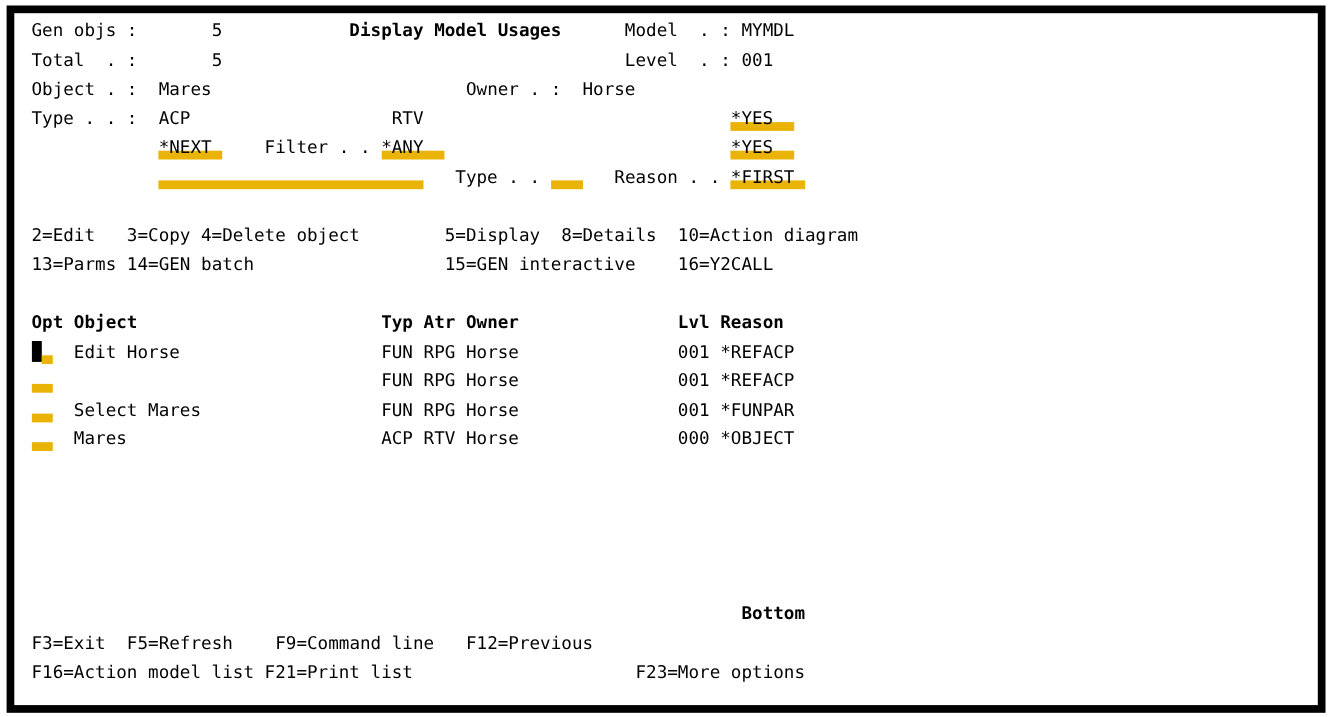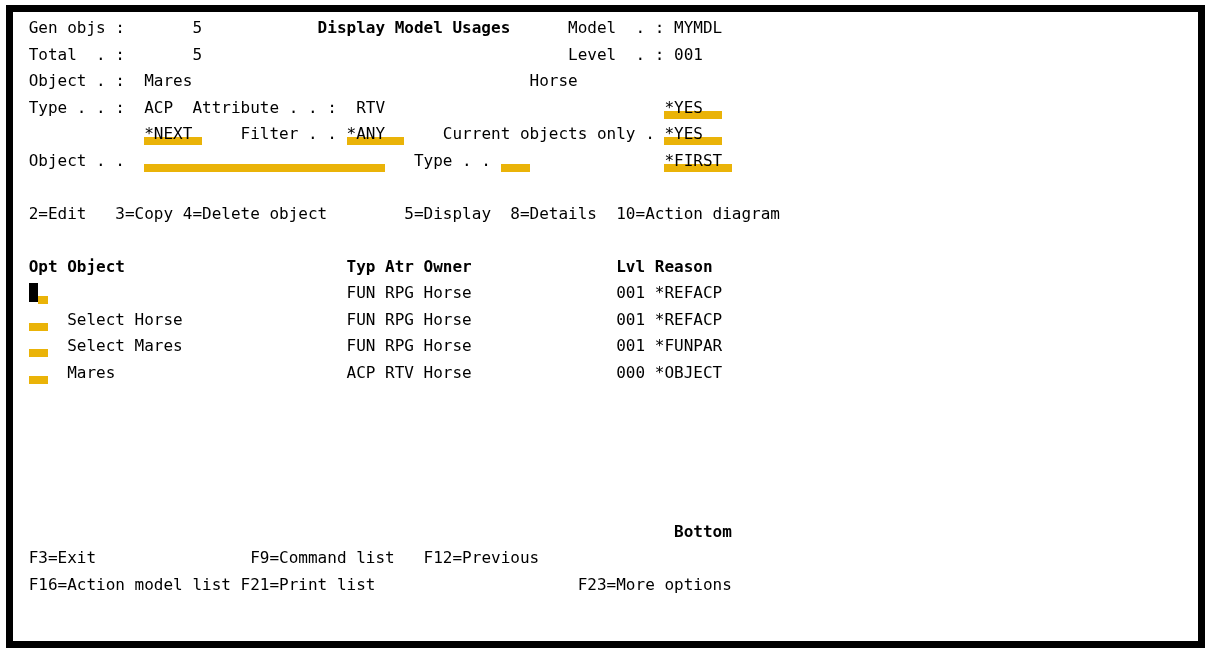--- a/index.html
+++ b/index.html
@@ -27,84 +27,89 @@
   <div class="line">
     <span class="seg" style="--col:1">Total  . :</span>
     <span class="seg" style="--col:18">5</span>
     <span class="seg" style="--col:57">Level  . :</span>
     <span class="seg" style="--col:68">001</span>
   </div>
 
   <div class="line">
     <span class="seg" style="--col:1">Object . :</span>
     <span class="seg" style="--col:13">Mares</span>
+    <span class="seg" style="--col:42">Owner . :</span>
     <span class="seg" style="--col:53">Horse</span>
   </div>
 
   <div class="line">
     <span class="seg" style="--col:1">Type . . :</span>
     <span class="seg" style="--col:13">ACP</span>
-    <span class="seg" style="--col:18">Attribute . . :</span>
     <span class="seg" style="--col:35">RTV</span>
     <span class="seg field" style="--col:67;--w:6">*YES</span>
   </div>
 
   <div class="line">
     <span class="seg field" style="--col:13;--w:6">*NEXT</span>
     <span class="seg" style="--col:23">Filter . .</span>
     <span class="seg field" style="--col:34;--w:6">*ANY</span>
-    <span class="seg" style="--col:44">Current objects only .</span>
     <span class="seg field" style="--col:67;--w:6">*YES</span>
   </div>
 
   <div class="line">
-    <span class="seg" style="--col:1">Object . .</span>
     <span class="seg field" style="--col:13;--w:25"></span>
     <span class="seg" style="--col:41">Type . .</span>
     <span class="seg field" style="--col:50;--w:3"></span>
+    <span class="seg" style="--col:56">Reason . .</span>
     <span class="seg field" style="--col:67;--w:7">*FIRST</span>
   </div>
 
   <div class="line"></div>
 
   <div class="line">
     <span class="seg" style="--col:1">2=Edit</span>
     <span class="seg" style="--col:10">3=Copy</span>
     <span class="seg" style="--col:17">4=Delete object</span>
     <span class="seg" style="--col:40">5=Display</span>
     <span class="seg" style="--col:51">8=Details</span>
     <span class="seg" style="--col:62">10=Action diagram</span>
   </div>
 
+  <div class="line">
+    <span class="seg" style="--col:1">13=Parms</span>
+    <span class="seg" style="--col:10">14=GEN batch</span>
+    <span class="seg" style="--col:40">15=GEN interactive</span>
+    <span class="seg" style="--col:62">16=Y2CALL</span>
+  </div>
 
   <div class="line"></div>
 
   <div class="line">
     <span class="seg b" style="--col:1">Opt</span>
     <span class="seg b" style="--col:5">Object</span>
     <span class="seg b" style="--col:34">Typ</span>
     <span class="seg b" style="--col:38">Atr</span>
     <span class="seg b" style="--col:42">Owner</span>
     <span class="seg b" style="--col:62">Lvl</span>
     <span class="seg b" style="--col:66">Reason</span>
   </div>
 
   <div class="line">
     <span class="cursor" style="--col:1"></span>
     <span class="seg field" style="--col:2;--w:1"></span>
+    <span class="seg" style="--col:5">Edit Horse</span>
     <span class="seg" style="--col:34">FUN</span>
     <span class="seg" style="--col:38">RPG</span>
     <span class="seg" style="--col:42">Horse</span>
     <span class="seg" style="--col:62">001</span>
     <span class="seg" style="--col:66">*REFACP</span>
   </div>
 
   <div class="line">
     <span class="seg field" style="--col:1;--w:2"></span>
-    <span class="seg" style="--col:5">Select Horse</span>
     <span class="seg" style="--col:34">FUN</span>
     <span class="seg" style="--col:38">RPG</span>
     <span class="seg" style="--col:42">Horse</span>
     <span class="seg" style="--col:62">001</span>
     <span class="seg" style="--col:66">*REFACP</span>
   </div>
 
   <div class="line">
     <span class="seg field" style="--col:1;--w:2"></span>
     <span class="seg" style="--col:5">Select Mares</span>
@@ -130,21 +135,22 @@
   <div class="line"></div>
   <div class="line"></div>
   <div class="line"></div>
 
   <div class="line">
     <span class="seg b" style="--col:68">Bottom</span>
   </div>
 
   <div class="line">
     <span class="seg" style="--col:1">F3=Exit</span>
-    <span class="seg" style="--col:24">F9=Command list</span>
+    <span class="seg" style="--col:10">F5=Refresh</span>
+    <span class="seg" style="--col:24">F9=Command line</span>
     <span class="seg" style="--col:42">F12=Previous</span>
   </div>
 
   <div class="line">
     <span class="seg" style="--col:1">F16=Action model list</span>
     <span class="seg" style="--col:23">F21=Print list</span>
     <span class="seg" style="--col:58">F23=More options</span>
   </div>
 
 </div>

